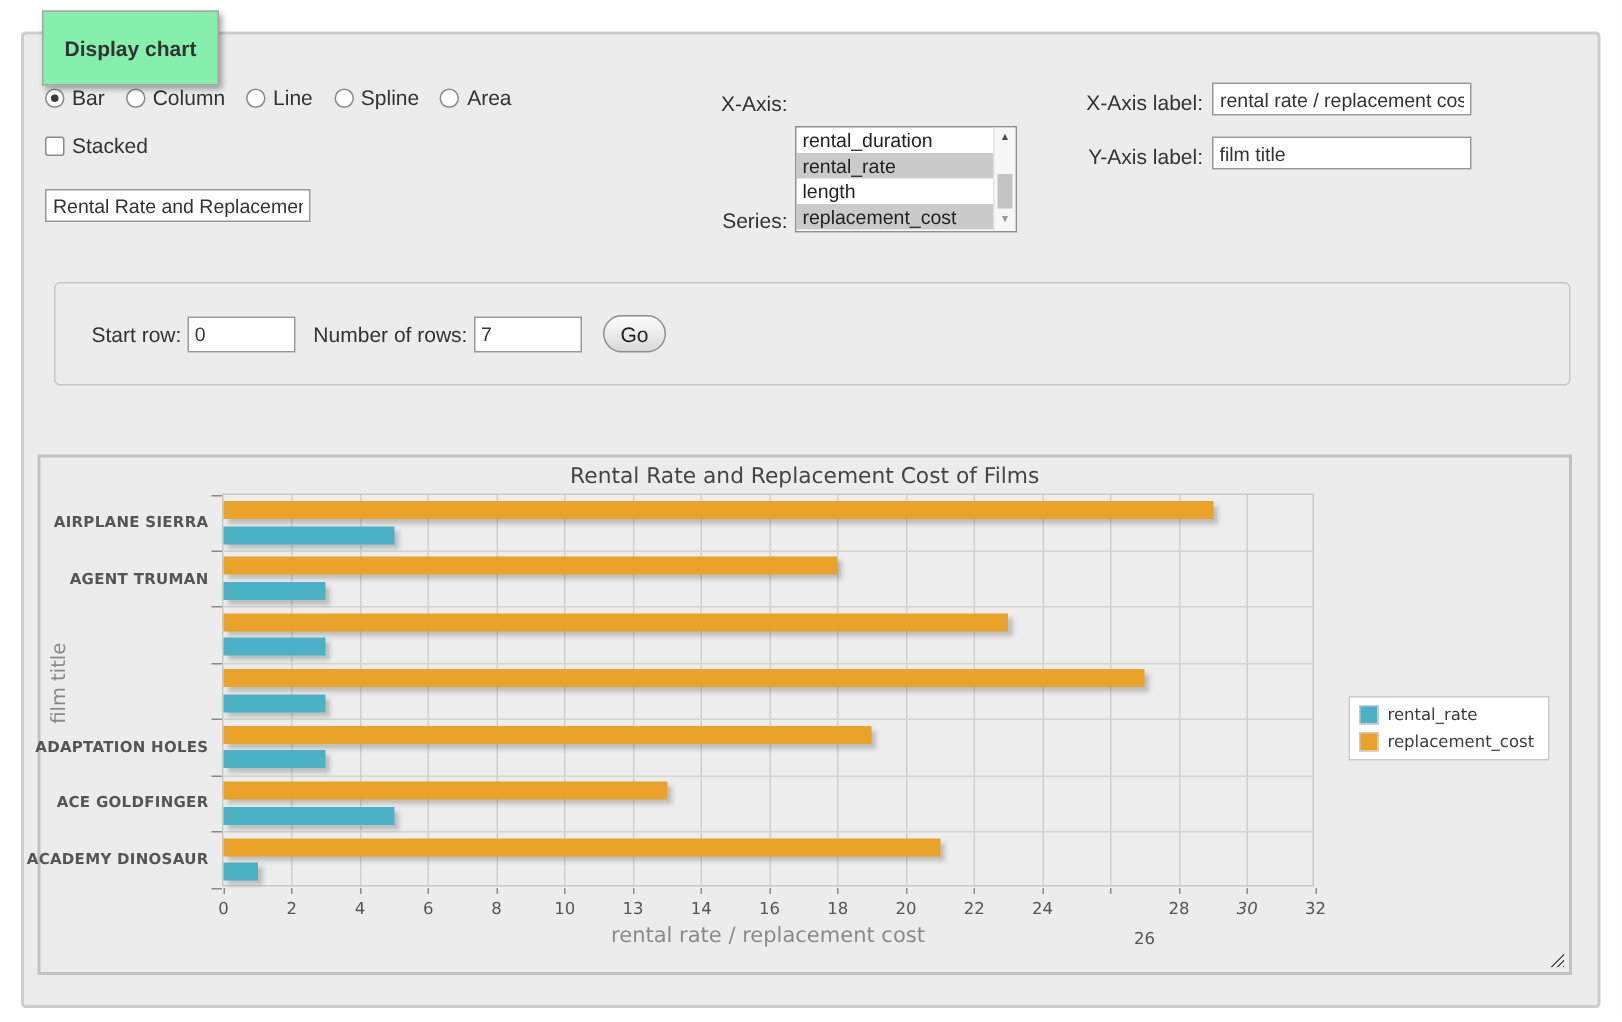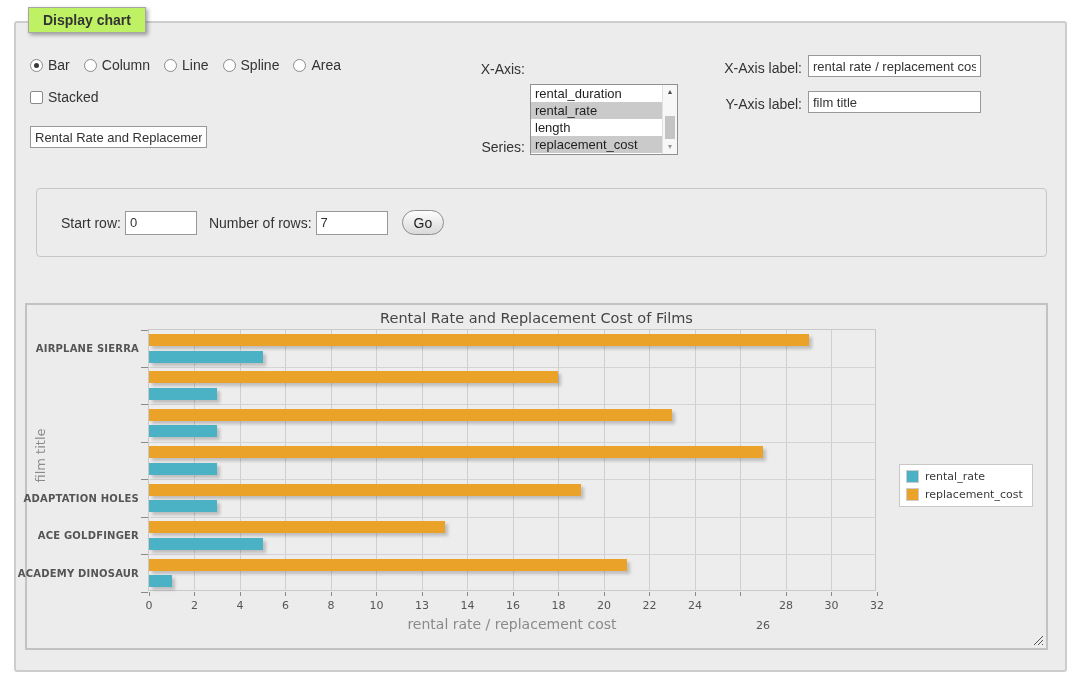--- a/index.html
+++ b/index.html
@@ -9,23 +9,23 @@
     font-family:"Liberation Sans", sans-serif; font-size:14px; color:#333;
     overflow:hidden;
   }
 
   
   .fieldset {
     position:absolute; left:14px; top:21px; width:1053px; height:651px;
     background:#ececec; border:2px solid #cdcdcd; border-radius:3px;
   }
   .legend-tab {
-    position:absolute; left:28px; top:7px; background:#bef264;
+    position:absolute; left:28px; top:7px; background:#86efac;
     border:1px solid #a6a6a6; box-shadow:2px 2px 4px rgba(0,0,0,0.35);
-    padding:4px 14px; font-weight:bold; font-size:14px; color:#333; z-index:5;
+    padding:16px 14px; font-weight:bold; font-size:14px; color:#333; z-index:5;
   }
 
   
   .lbl { position:absolute; font-size:14px; color:#333; }
   .txt {
     position:absolute; border:1px solid #989898; background:#fff; color:#333;
     font-family:"Liberation Sans",sans-serif; font-size:13px; padding:2px 4px; height:22px;
   }
   .radio-row { position:absolute; left:30px; top:57px; display:flex; align-items:center; gap:14px; }
   .ctl-item { display:flex; align-items:center; gap:5px; cursor:default; }
@@ -217,38 +217,39 @@
         <div class="xtick-mark" style="left: 545.5px; top: 262px;"></div>
         <div class="xtick-lbl" style="left: 526px; top: 269px;">24</div>
         <div class="gl-v" style="left: 591px;"></div>
         <div class="xtick-mark" style="left: 591px; top: 262px;"></div>
         <div class="xtick-lbl" style="left: 594px; top: 269px; margin-top: 20px;">26</div>
         <div class="gl-v" style="left: 636.5px;"></div>
         <div class="xtick-mark" style="left: 636.5px; top: 262px;"></div>
         <div class="xtick-lbl" style="left: 617px; top: 269px;">28</div>
         <div class="gl-v" style="left: 682px;"></div>
         <div class="xtick-mark" style="left: 682px; top: 262px;"></div>
-        <div class="xtick-lbl" style="left: 662.5px; top: 269px;">30</div>
+        <div class="xtick-lbl" style="left: 662.5px; top: 269px; font-style: italic;">30</div>
         <div class="xtick-mark" style="left: 727.5px; top: 262px;"></div>
         <div class="xtick-lbl" style="left: 708px; top: 269px;">32</div>
         <div class="ytick-mark" style="top: -0.5px;"></div>
         <div class="gl-h" style="top: 36.9286px;"></div>
         <div class="ytick-mark" style="top: 36.9286px;"></div>
         <div class="gl-h" style="top: 74.3571px;"></div>
         <div class="ytick-mark" style="top: 74.3571px;"></div>
         <div class="gl-h" style="top: 111.786px;"></div>
         <div class="ytick-mark" style="top: 111.786px;"></div>
         <div class="gl-h" style="top: 149.214px;"></div>
         <div class="ytick-mark" style="top: 149.214px;"></div>
         <div class="gl-h" style="top: 186.643px;"></div>
         <div class="ytick-mark" style="top: 186.643px;"></div>
         <div class="gl-h" style="top: 224.071px;"></div>
         <div class="ytick-mark" style="top: 224.071px;"></div>
         <div class="ytick-mark" style="top: 261.5px;"></div>
         <div class="ycat" style="top: 0px; height: 37.4286px;">AIRPLANE SIERRA</div>
+        <div class="ycat" style="top: 37.4286px; height: 37.4286px;">AGENT TRUMAN</div>
         <div class="ycat" style="top: 149.714px; height: 37.4286px;">ADAPTATION HOLES</div>
         <div class="ycat" style="top: 187.143px; height: 37.4286px;">ACE GOLDFINGER</div>
         <div class="ycat" style="top: 224.571px; height: 37.4286px;">ACADEMY DINOSAUR</div>
         <div class="bar" style="left: 0px; top: 4px; width: 659.522px; background: rgb(234, 162, 40);"></div>
         <div class="bar" style="left: 0px; top: 20.5px; width: 113.522px; background: rgb(75, 178, 197);"></div>
         <div class="bar" style="left: 0px; top: 41.4286px; width: 409.272px; background: rgb(234, 162, 40);"></div>
         <div class="bar" style="left: 0px; top: 57.9286px; width: 68.0225px; background: rgb(75, 178, 197);"></div>
         <div class="bar" style="left: 0px; top: 78.8571px; width: 523.022px; background: rgb(234, 162, 40);"></div>
         <div class="bar" style="left: 0px; top: 95.3571px; width: 68.0225px; background: rgb(75, 178, 197);"></div>
         <div class="bar" style="left: 0px; top: 116.286px; width: 614.022px; background: rgb(234, 162, 40);"></div>

